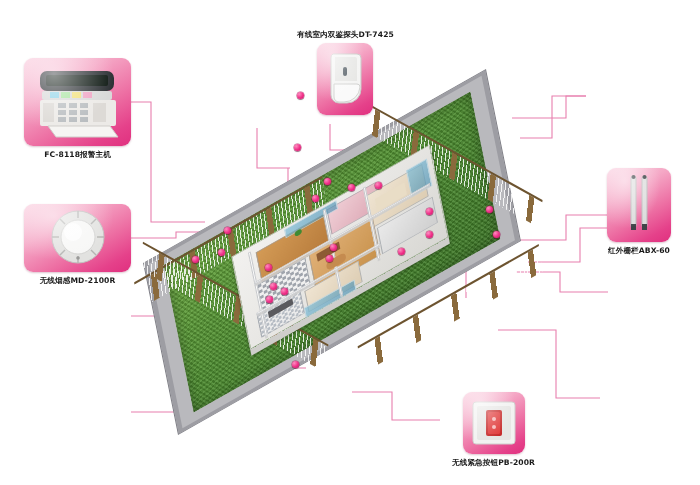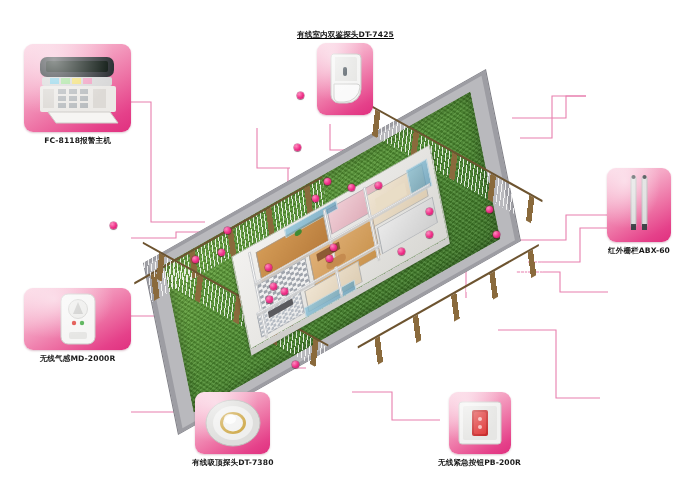--- a/index.html
+++ b/index.html
@@ -220,21 +220,21 @@
     <div class="dot" style="left:290px; top:160px;"></div>
     <div class="dot" style="left:318px; top:120px;"></div>
     <div class="dot" style="left:318px; top:143px;"></div>
     <div class="dot" style="left:378px; top:118px;"></div>
     <div class="dot" style="left:385px; top:143px;"></div>
     <div class="dot" style="left:184px; top:273px;"></div>
     <div class="dot" style="left:84px;  top:168px;"></div>
     <div class="dot" style="left:2px;   top:134px;"></div>
   </div>
 
-  <div class="card" style="left:24px; top:44px;">
+  <div class="card" style="left:24px; top:58px;">
     <div class="chip" style="width:107px;height:88px;">
       <svg width="92" height="74" viewBox="0 0 92 74">
         <rect x="8" y="6" width="74" height="20" rx="7" fill="#2e3236"></rect>
         <rect x="14" y="10" width="62" height="11" rx="2" fill="#0f1a14"></rect>
         <rect x="10" y="26" width="70" height="9" rx="2" fill="#d9d9d9"></rect>
         <rect x="18" y="27" width="9" height="6" fill="#8fd3e8"></rect>
         <rect x="29" y="27" width="9" height="6" fill="#a8e3a0"></rect>
         <rect x="40" y="27" width="9" height="6" fill="#f2e07a"></rect>
         <rect x="51" y="27" width="9" height="6" fill="#f0a3c4"></rect>
         <rect x="8" y="35" width="76" height="26" rx="2" fill="#eceae7"></rect>
@@ -251,21 +251,21 @@
         </g>
         <rect x="11" y="38" width="11" height="19" fill="#dddad6"></rect>
         <rect x="61" y="38" width="13" height="19" fill="#dddad6"></rect>
         <path d="M16 61 L78 61 L86 72 L24 72 Z" fill="#f6f5f3" stroke="#cfcdc9"></path>
       </svg>
     </div>
     <div class="cap">FC-8118报警主机</div>
   </div>
 
 
-  <div class="card" style="left:297px; top:31px;text-decoration:underline;">
+  <div class="card" style="left:297px; top:31px;">
     <div class="cap above">有线室内双鉴探头DT-7425</div>
     <div class="chip" style="width:56px;height:72px;">
       <svg width="36" height="56" viewBox="0 0 36 56">
         <path d="M6 3 H30 a4 4 0 0 1 4 4 V38 a14 14 0 0 1 -14 14 H12 a8 8 0 0 1 -8 -8 V7 a4 4 0 0 1 2 -4 Z" fill="#f4f4f3" stroke="#c9c9c7"></path>
         <path d="M8 6 H28 a2 2 0 0 1 2 2 V30 H8 Z" fill="#e6e6e4"></path>
         <rect x="16" y="16" width="4" height="9" rx="2" fill="#4a545c"></rect>
         <path d="M7 33 H30 a3 3 0 0 1 3 3 a16 16 0 0 1 -16 15 H12 a5 5 0 0 1 -5 -5 Z" fill="#fafafa" stroke="#d2d2d0"></path>
       </svg>
     </div>
   </div>
@@ -280,50 +280,46 @@
         <rect x="20" y="50" width="5" height="6" fill="#3f4448"></rect>
         <circle cx="11.5" cy="3" r="2" fill="#2f3438"></circle>
         <circle cx="22.5" cy="3" r="2" fill="#2f3438"></circle>
       </svg>
     </div>
     <div class="cap">红外栅栏ABX-60</div>
   </div>
 
 
 
-
-  <div class="card" style="left:24px; top:288px;">
-    <div class="chip" style="width:107px;height:62px;">
-      <svg width="40" height="54" viewBox="0 0 40 54">
-        <rect x="3" y="2" width="34" height="50" rx="7" fill="#f6f6f5" stroke="#cdcdcb"></rect>
-        <circle cx="20" cy="17" r="9.5" fill="#ececea" stroke="#d4d4d2"></circle>
-        <path d="M20 10 L25 22 L15 22 Z" fill="#c9c9c7"></path>
-        <circle cx="16" cy="31" r="2.2" fill="#e0443d"></circle>
-        <circle cx="24" cy="31" r="2.2" fill="#4cae4c"></circle>
-        <rect x="11" y="40" width="18" height="7" rx="2" fill="#e6e6e4"></rect>
-      </svg>
-    </div>
-    <div class="cap">无线气感MD-2000R</div>
-  </div>
-
-
-  <div class="card" style="left:192px; top:392px;">
-    <div class="chip" style="width:75px;height:62px;">
-      <svg width="58" height="50" viewBox="0 0 58 50">
-        <ellipse cx="29" cy="25" rx="27" ry="23" fill="#dededc" stroke="#bfbfbd"></ellipse>
-        <ellipse cx="29" cy="25" rx="20" ry="17" fill="#efefee"></ellipse>
-        <ellipse cx="29" cy="25" rx="13" ry="11" fill="#cfa94a"></ellipse>
-        <ellipse cx="29" cy="25" rx="10" ry="8.5" fill="#f2f2f1"></ellipse>
-        <ellipse cx="26" cy="21" rx="6" ry="5" fill="#ffffff" opacity=".8"></ellipse>
-      </svg>
-    </div>
-    <div class="cap">有线吸顶探头DT-7380</div>
-  </div>
-
-  <div class="card" style="left:438px; top:392px;align-items:center;">
+  <div class="card" style="left:24px; top:204px;">
+    <div class="chip" style="width:107px;height:68px;">
+      <svg width="60" height="58" viewBox="0 0 60 58">
+        <circle cx="30" cy="28" r="26" fill="#e2e2e0" stroke="#c2c2c0"></circle>
+        <g stroke="#b4b4b2" stroke-width="1.4">
+          <line x1="30" y1="2" x2="30" y2="9"></line>
+            <line x1="30" y1="47" x2="30" y2="54"></line>
+          <line x1="4" y1="28" x2="11" y2="28"></line>
+            <line x1="49" y1="28" x2="56" y2="28"></line>
+          <line x1="12" y1="10" x2="17" y2="15"></line>
+            <line x1="43" y1="41" x2="48" y2="46"></line>
+          <line x1="48" y1="10" x2="43" y2="15"></line>
+            <line x1="17" y1="41" x2="12" y2="46"></line>
+        </g>
+        <circle cx="30" cy="28" r="17" fill="#f7f7f6" stroke="#d3d3d1"></circle>
+        <circle cx="25" cy="23" r="9" fill="#ffffff" opacity=".75"></circle>
+        <circle cx="30" cy="49" r="1.8" fill="#9a9a98"></circle>
+      </svg>
+    </div>
+    <div class="cap">无线烟感MD-2100R</div>
+  </div>
+
+
+
+
+  <div class="card" style="left:452px; top:392px;align-items:center;">
     <div class="chip" style="width:62px;height:62px;">
       <svg width="46" height="46" viewBox="0 0 46 46">
         <rect x="2" y="2" width="42" height="42" rx="3" fill="#f2f2f1" stroke="#cfcfcd"></rect>
         <rect x="6" y="6" width="34" height="34" rx="2" fill="#e6e6e4"></rect>
         <rect x="15" y="10" width="16" height="26" rx="2" fill="#c62a2a"></rect>
         <rect x="17" y="12" width="12" height="22" rx="1.5" fill="#e03a3a"></rect>
         <circle cx="23" cy="19" r="2" fill="#f5b7b7"></circle>
         <circle cx="23" cy="27" r="2" fill="#f5b7b7"></circle>
       </svg>
     </div>

